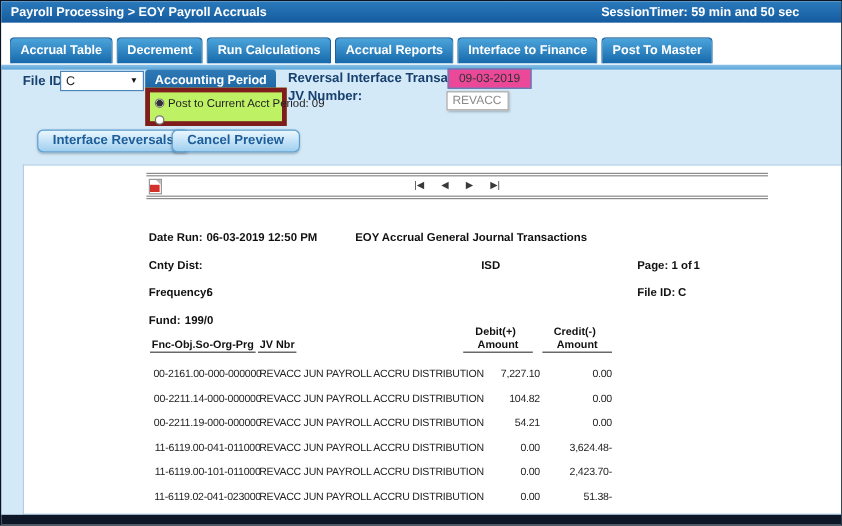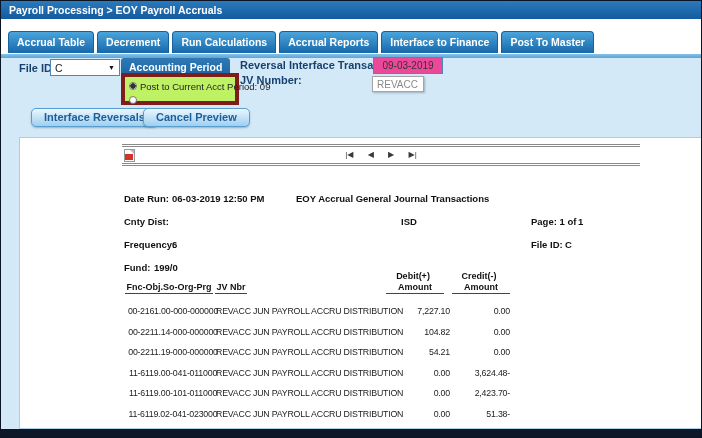--- a/index.html
+++ b/index.html
@@ -104,20 +104,21 @@
   
   .bottombar { position:absolute; left:0; right:0; bottom:0; height:8px; background:#0d1728; }
 </style>
 </head>
 <body>
 
 <div id="screen">
 
   <div class="topbar">
     <span class="crumb">Payroll Processing &gt; EOY Payroll Accruals</span>
+    <span class="timer">SessionTimer: 59 min and 50 sec</span>
   </div>
 
   <div class="tabwrap">
     <div class="tabs">
       <div class="tab">Accrual Table</div>
       <div class="tab">Decrement</div>
       <div class="tab">Run Calculations</div>
       <div class="tab">Accrual Reports</div>
       <div class="tab">Interface to Finance</div>
       <div class="tab">Post To Master</div>

